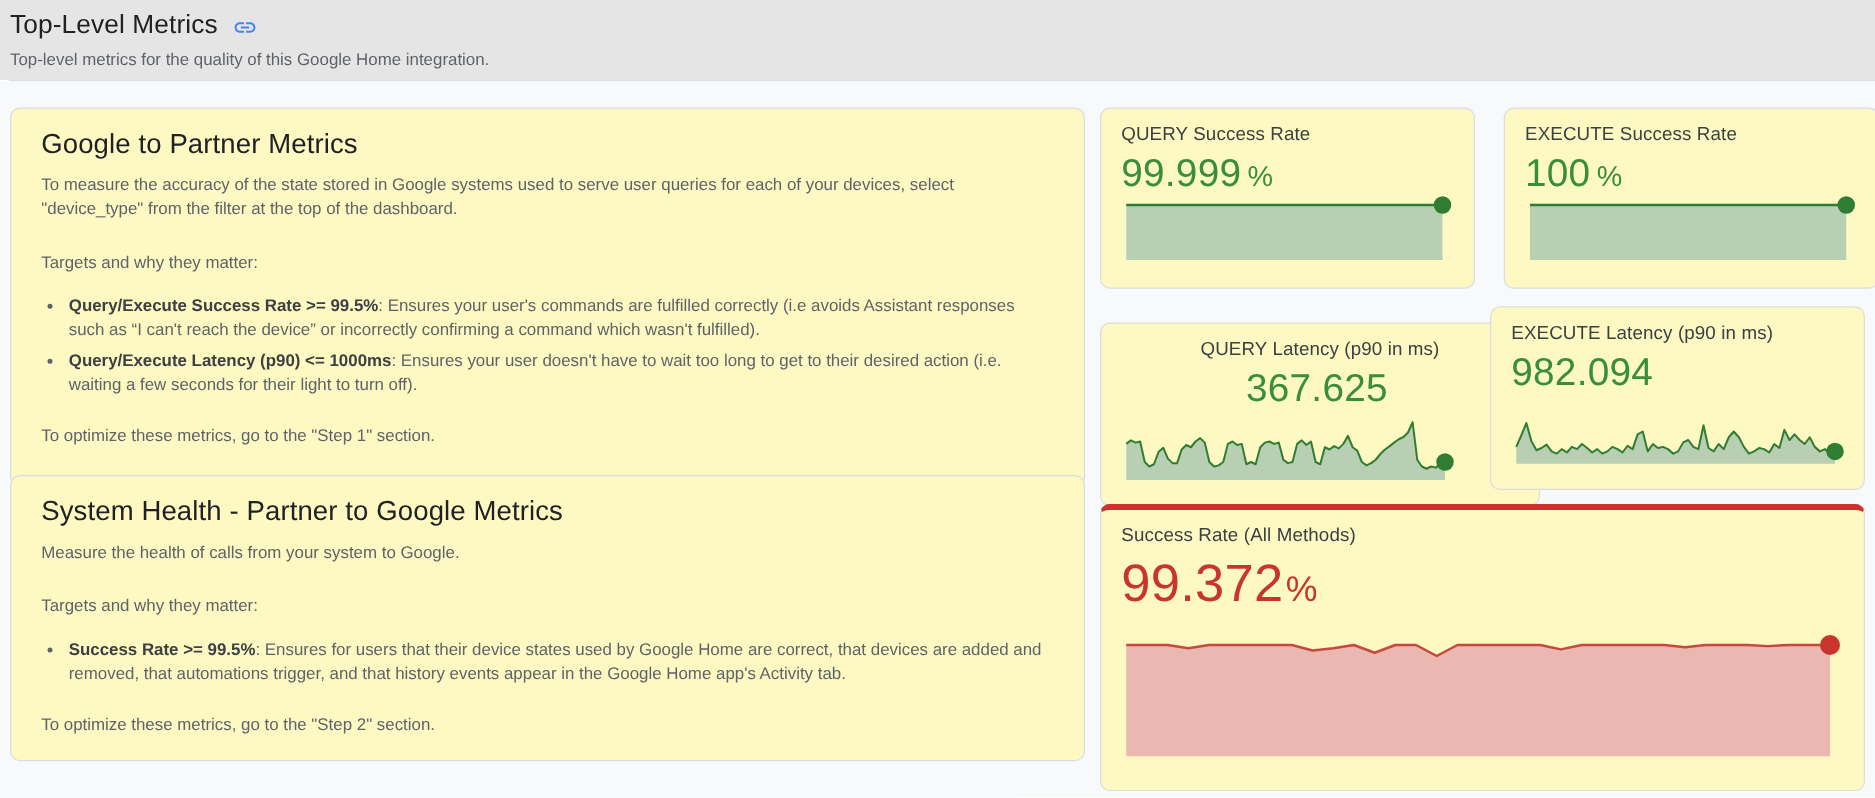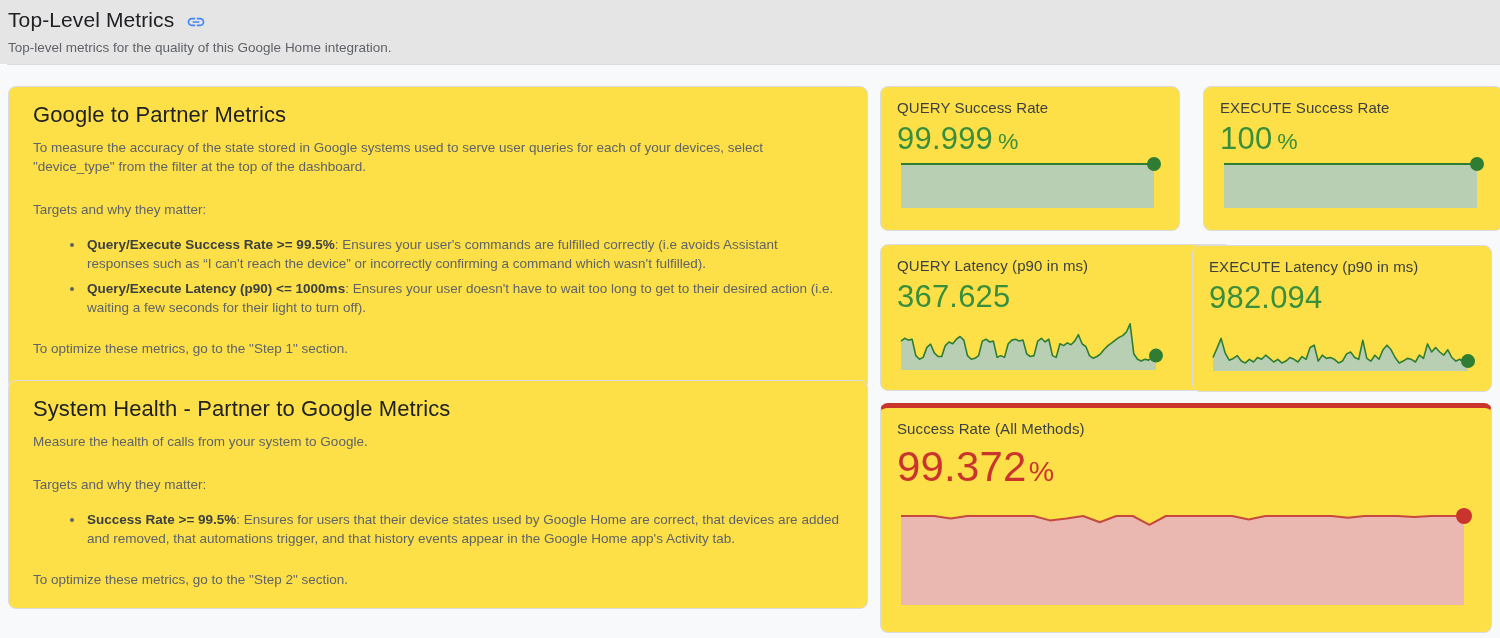--- a/index.html
+++ b/index.html
@@ -11,35 +11,35 @@
   .page-header { position:absolute; top:0; left:0; right:0; height:64px; background:#e5e5e5; }
   .title-row { display:flex; align-items:center; gap:12px; padding:8px 0 0 8px; }
   .page-title { font-size:21px; font-weight:400; color:#202124; letter-spacing:.1px; }
   .link-icon { width:20px; height:20px; color:#4285f4; cursor:pointer; display:inline-flex; margin-top:3px; }
   .link-icon svg { width:20px; height:20px; fill:currentColor; }
   .page-subtitle { padding:8px 0 0 8px; font-size:13.5px; color:#5f6368; }
   .header-divider { position:absolute; top:64px; left:7px; right:0; height:1px; background:#dadce0; }
   .content-bg { position:absolute; top:65px; left:0; right:0; bottom:0; background:#f8f9fa; }
 
   
-  .card { position:absolute; background:#fde047; border:1px solid #dadce0; border-radius:8px; }
+  .card { position:absolute; background:#fef9c3; border:1px solid #dadce0; border-radius:8px; }
   .info-card { color:#5f6368; font-size:13.5px; line-height:19px; padding:16px 26px 16px 24px; }
   .info-title { font-size:22px; font-weight:400; color:#202124; margin:2px 0 14px; letter-spacing:.1px; }
   .info-card p.intro { margin-bottom:24px; }
   .info-card p.targets { margin-bottom:16px; }
   .info-card ul { list-style:disc outside; padding-left:20px; margin:0; }
-  .info-card li { margin-bottom:6px; padding-left:2px;margin-left:32px; }
+  .info-card li { margin-bottom:6px; padding-left:2px; }
   .info-card li b { color:#3c4043; font-weight:700; }
   .info-card p.footer { margin-top:22px; }
 
   #card-g2p    { left:8px;    top:86px;  width:860px; height:304px; }
   #card-health { left:8px;    top:380px; width:860px; height:229px; }
   #m-query-sr   { left:880px;  top:86px;  width:300px; height:145px; }
   #m-execute-sr { left:1192px; top:86px;  width:300px; height:145px;margin-left:11px; }
-  #m-query-lat  { left:880px;  top:244px; width:352px; height:147px; }
+  #m-query-lat  { left:880px;  top:258px; width:352px; height:147px;text-align:center; }
   #m-execute-lat{ left:1192px; top:245px; width:300px; height:147px; }
   #m-all-sr     { left:880px;  top:403px; width:612px; height:230px; border-top:5px solid #c9352c; }
 
   .metric-card { padding:12px 16px; cursor:pointer; }
   .metric-title { font-size:15px; color:#3c4043; letter-spacing:.1px; }
   .metric-value { margin-top:5px; font-size:31px; font-weight:400; letter-spacing:.2px; }
   .metric-value.good { color:#388e3c; }
   .metric-value.bad  { color:#c9352c; }
   .metric-value .unit { font-size:0.74em; margin-left:5px; }
   #m-all-sr .metric-value { font-size:42px; margin-top:6px; }

